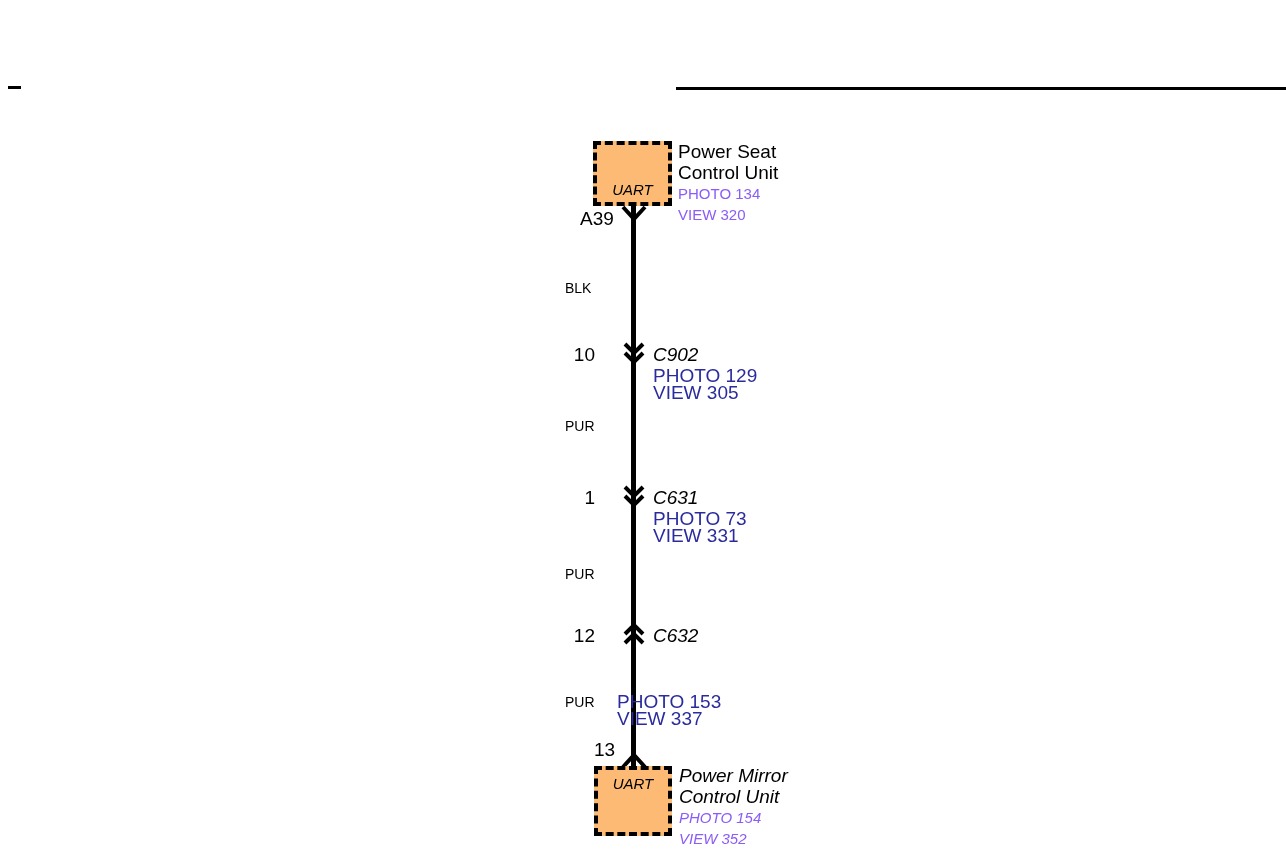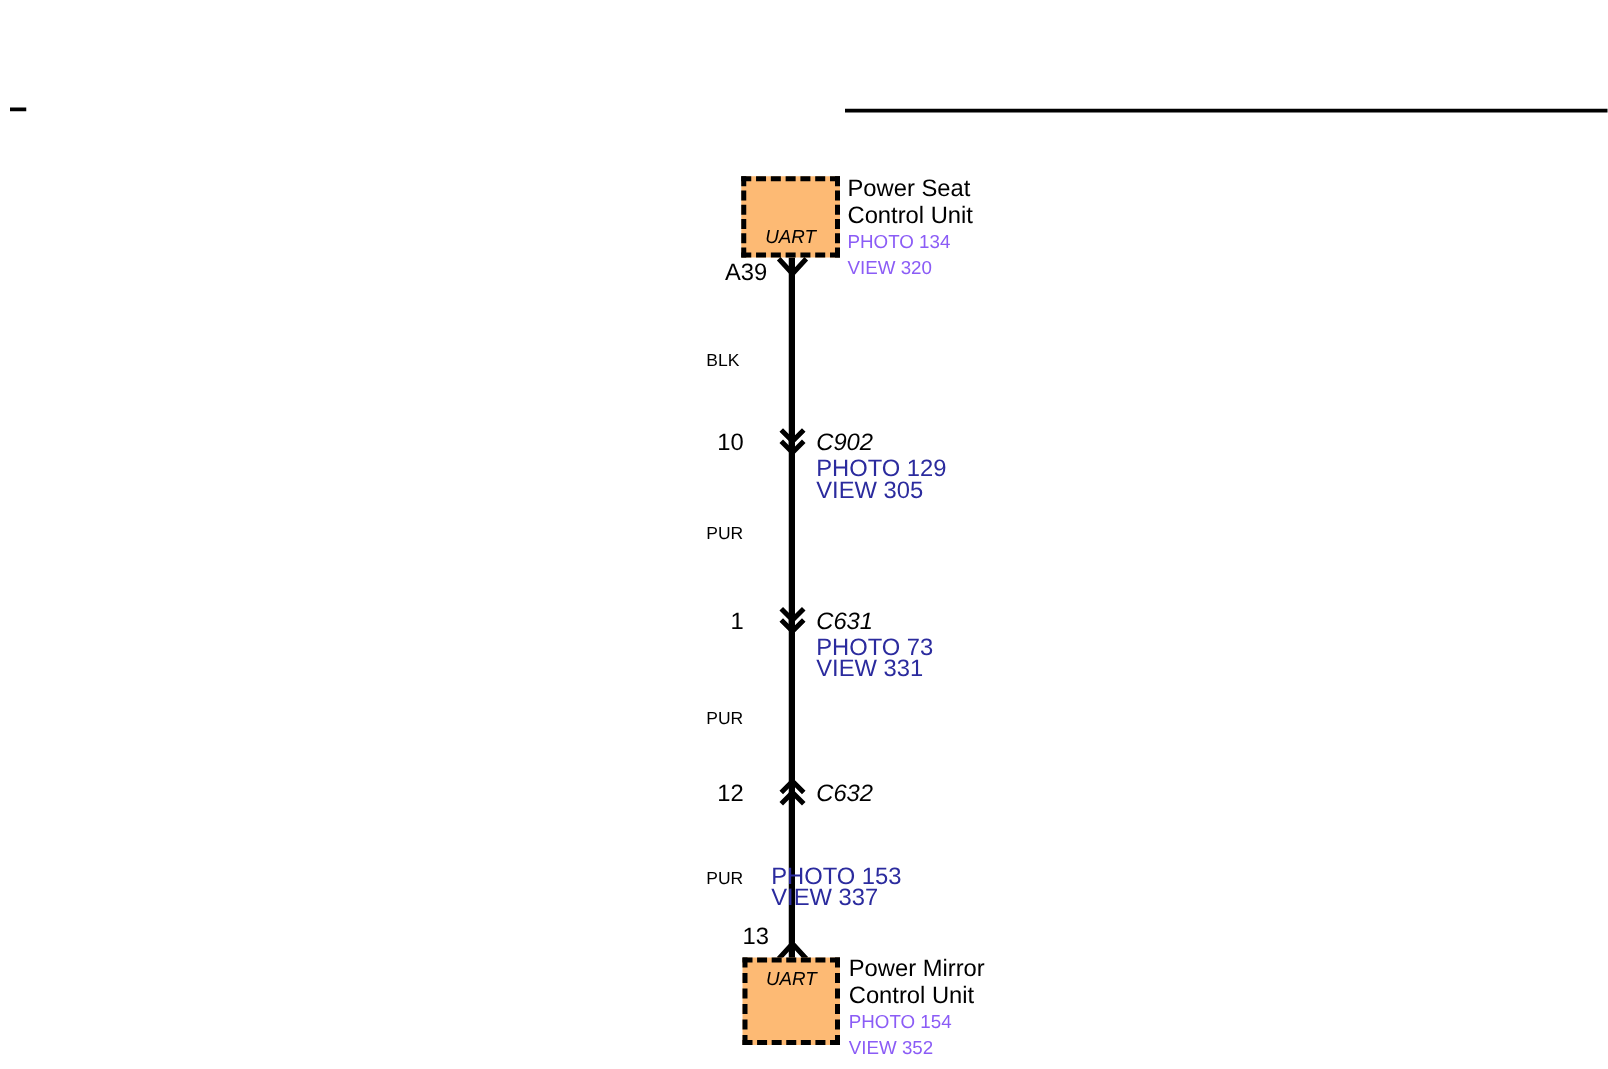--- a/index.html
+++ b/index.html
@@ -90,21 +90,21 @@
 
   #box-bottom { left: 594px; top: 766px; width: 78px; height: 70px; }
   #box-bottom .port-label { top: 5px; }
 
   
   .unit-text { position: absolute; line-height: 21px; white-space: nowrap; }
   .unit-name { font-size: 19px; color: #000; }
   .unit-link { font-size: 15px; color: #8b5cf6; }
 
   #text-top { left: 678px; top: 141px; }
-  #text-bottom { left: 679px; top: 765px; }
+  #text-bottom { left: 679px; top: 765px; font-style: italic; }
 
   
   .conn-num {
     position: absolute;
     width: 46px;
     text-align: right;
     font-size: 19px;
     color: #000;
   }
   .conn-name { position: absolute; font-size: 19px; color: #000; white-space: nowrap; font-style: italic; }

